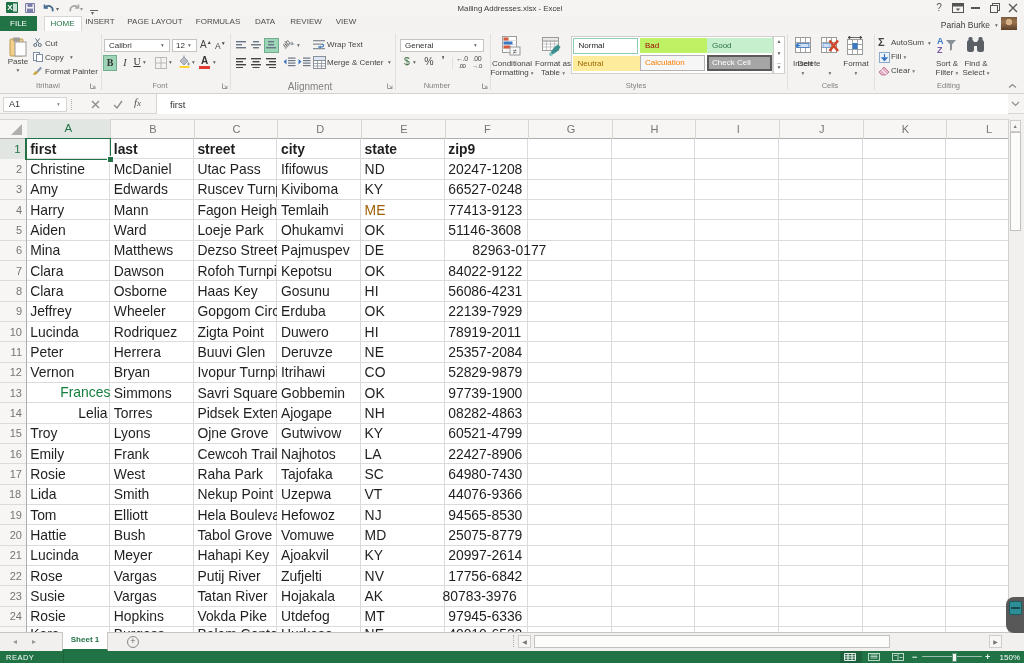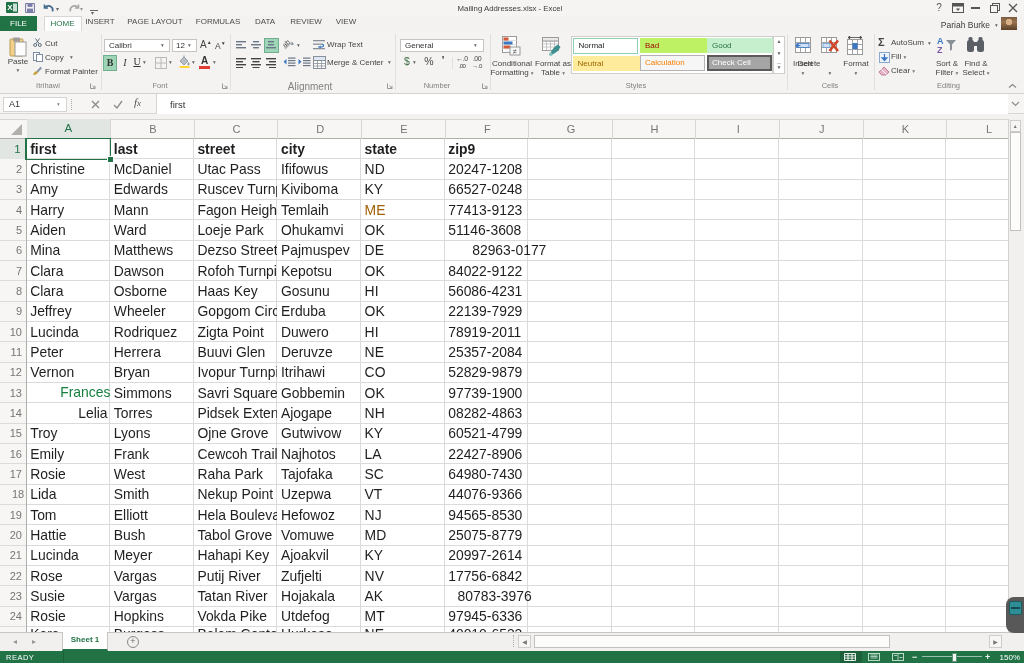--- a/index.html
+++ b/index.html
@@ -476,21 +476,21 @@
     <div class="ab" style="left:277.4px;top:443.75px;width:83.1px;height:20.33px;font-size:13.9px;color:#1f1f1f;line-height:21.93px;padding-left:3.6px;box-sizing:border-box;overflow:hidden;white-space:nowrap;">Najhotos</div>
     <div class="ab" style="left:361.0px;top:443.75px;width:83.1px;height:20.33px;font-size:13.9px;color:#1f1f1f;line-height:21.93px;padding-left:3.6px;box-sizing:border-box;overflow:hidden;white-space:nowrap;">LA</div>
     <div class="ab" style="left:444.6px;top:443.75px;width:83.1px;height:20.33px;font-size:13.9px;color:#1f1f1f;line-height:21.93px;padding-left:3.6px;box-sizing:border-box;overflow:hidden;white-space:nowrap;">22427-8906</div>
     <div class="ab" style="left:0px;top:464.08px;width:26.6px;height:20.33px;font-size:11px;color:#757575;text-align:right;padding-right:4.6px;box-sizing:border-box;line-height:20.33px;">17</div>
     <div class="ab" style="left:26.6px;top:464.08px;width:83.1px;height:20.33px;font-size:13.9px;color:#1f1f1f;line-height:21.93px;padding-left:3.6px;box-sizing:border-box;overflow:hidden;white-space:nowrap;">Rosie</div>
     <div class="ab" style="left:110.2px;top:464.08px;width:83.1px;height:20.33px;font-size:13.9px;color:#1f1f1f;line-height:21.93px;padding-left:3.6px;box-sizing:border-box;overflow:hidden;white-space:nowrap;">West</div>
     <div class="ab" style="left:193.8px;top:464.08px;width:83.1px;height:20.33px;font-size:13.9px;color:#1f1f1f;line-height:21.93px;padding-left:3.6px;box-sizing:border-box;overflow:hidden;white-space:nowrap;">Raha Park</div>
     <div class="ab" style="left:277.4px;top:464.08px;width:83.1px;height:20.33px;font-size:13.9px;color:#1f1f1f;line-height:21.93px;padding-left:3.6px;box-sizing:border-box;overflow:hidden;white-space:nowrap;">Tajofaka</div>
     <div class="ab" style="left:361.0px;top:464.08px;width:83.1px;height:20.33px;font-size:13.9px;color:#1f1f1f;line-height:21.93px;padding-left:3.6px;box-sizing:border-box;overflow:hidden;white-space:nowrap;">SC</div>
     <div class="ab" style="left:444.6px;top:464.08px;width:83.1px;height:20.33px;font-size:13.9px;color:#1f1f1f;line-height:21.93px;padding-left:3.6px;box-sizing:border-box;overflow:hidden;white-space:nowrap;">64980-7430</div>
-    <div class="ab" style="left:12px;top:484.40999999999997px;width:26.6px;height:20.33px;font-size:11px;color:#757575;text-align:left;padding-right:4.6px;box-sizing:border-box;line-height:20.33px;">18</div>
+    <div class="ab" style="left:4px;top:484.40999999999997px;width:26.6px;height:20.33px;font-size:11px;color:#757575;text-align:center;padding-right:4.6px;box-sizing:border-box;line-height:20.33px;">18</div>
     <div class="ab" style="left:26.6px;top:484.40999999999997px;width:83.1px;height:20.33px;font-size:13.9px;color:#1f1f1f;line-height:21.93px;padding-left:3.6px;box-sizing:border-box;overflow:hidden;white-space:nowrap;">Lida</div>
     <div class="ab" style="left:110.2px;top:484.40999999999997px;width:83.1px;height:20.33px;font-size:13.9px;color:#1f1f1f;line-height:21.93px;padding-left:3.6px;box-sizing:border-box;overflow:hidden;white-space:nowrap;">Smith</div>
     <div class="ab" style="left:193.8px;top:484.40999999999997px;width:83.1px;height:20.33px;font-size:13.9px;color:#1f1f1f;line-height:21.93px;padding-left:3.6px;box-sizing:border-box;overflow:hidden;white-space:nowrap;">Nekup Point</div>
     <div class="ab" style="left:277.4px;top:484.40999999999997px;width:83.1px;height:20.33px;font-size:13.9px;color:#1f1f1f;line-height:21.93px;padding-left:3.6px;box-sizing:border-box;overflow:hidden;white-space:nowrap;">Uzepwa</div>
     <div class="ab" style="left:361.0px;top:484.40999999999997px;width:83.1px;height:20.33px;font-size:13.9px;color:#1f1f1f;line-height:21.93px;padding-left:3.6px;box-sizing:border-box;overflow:hidden;white-space:nowrap;">VT</div>
     <div class="ab" style="left:444.6px;top:484.40999999999997px;width:83.1px;height:20.33px;font-size:13.9px;color:#1f1f1f;line-height:21.93px;padding-left:3.6px;box-sizing:border-box;overflow:hidden;white-space:nowrap;">44076-9366</div>
     <div class="ab" style="left:0px;top:504.73999999999995px;width:26.6px;height:20.33px;font-size:11px;color:#757575;text-align:right;padding-right:4.6px;box-sizing:border-box;line-height:20.33px;">19</div>
     <div class="ab" style="left:26.6px;top:504.73999999999995px;width:83.1px;height:20.33px;font-size:13.9px;color:#1f1f1f;line-height:21.93px;padding-left:3.6px;box-sizing:border-box;overflow:hidden;white-space:nowrap;">Tom</div>
     <div class="ab" style="left:110.2px;top:504.73999999999995px;width:83.1px;height:20.33px;font-size:13.9px;color:#1f1f1f;line-height:21.93px;padding-left:3.6px;box-sizing:border-box;overflow:hidden;white-space:nowrap;">Elliott</div>
     <div class="ab" style="left:193.8px;top:504.73999999999995px;width:83.1px;height:20.33px;font-size:13.9px;color:#1f1f1f;line-height:21.93px;padding-left:3.6px;box-sizing:border-box;overflow:hidden;white-space:nowrap;">Hela Boulevar</div>
@@ -517,21 +517,21 @@
     <div class="ab" style="left:193.8px;top:565.73px;width:83.1px;height:20.33px;font-size:13.9px;color:#1f1f1f;line-height:21.93px;padding-left:3.6px;box-sizing:border-box;overflow:hidden;white-space:nowrap;">Putij River</div>
     <div class="ab" style="left:277.4px;top:565.73px;width:83.1px;height:20.33px;font-size:13.9px;color:#1f1f1f;line-height:21.93px;padding-left:3.6px;box-sizing:border-box;overflow:hidden;white-space:nowrap;">Zufjelti</div>
     <div class="ab" style="left:361.0px;top:565.73px;width:83.1px;height:20.33px;font-size:13.9px;color:#1f1f1f;line-height:21.93px;padding-left:3.6px;box-sizing:border-box;overflow:hidden;white-space:nowrap;">NV</div>
     <div class="ab" style="left:444.6px;top:565.73px;width:83.1px;height:20.33px;font-size:13.9px;color:#1f1f1f;line-height:21.93px;padding-left:3.6px;box-sizing:border-box;overflow:hidden;white-space:nowrap;">17756-6842</div>
     <div class="ab" style="left:0px;top:586.06px;width:26.6px;height:20.33px;font-size:11px;color:#757575;text-align:right;padding-right:4.6px;box-sizing:border-box;line-height:20.33px;">23</div>
     <div class="ab" style="left:26.6px;top:586.06px;width:83.1px;height:20.33px;font-size:13.9px;color:#1f1f1f;line-height:21.93px;padding-left:3.6px;box-sizing:border-box;overflow:hidden;white-space:nowrap;">Susie</div>
     <div class="ab" style="left:110.2px;top:586.06px;width:83.1px;height:20.33px;font-size:13.9px;color:#1f1f1f;line-height:21.93px;padding-left:3.6px;box-sizing:border-box;overflow:hidden;white-space:nowrap;">Vargas</div>
     <div class="ab" style="left:193.8px;top:586.06px;width:83.1px;height:20.33px;font-size:13.9px;color:#1f1f1f;line-height:21.93px;padding-left:3.6px;box-sizing:border-box;overflow:hidden;white-space:nowrap;">Tatan River</div>
     <div class="ab" style="left:277.4px;top:586.06px;width:83.1px;height:20.33px;font-size:13.9px;color:#1f1f1f;line-height:21.93px;padding-left:3.6px;box-sizing:border-box;overflow:hidden;white-space:nowrap;">Hojakala</div>
     <div class="ab" style="left:361.0px;top:586.06px;width:83.1px;height:20.33px;font-size:13.9px;color:#1f1f1f;line-height:21.93px;padding-left:3.6px;box-sizing:border-box;overflow:hidden;white-space:nowrap;">AK</div>
-    <div class="ab" style="left:454px;top:586.06px;width:83.1px;height:20.33px;font-size:13.9px;color:#1f1f1f;line-height:21.93px;padding-left:3.6px;box-sizing:border-box;overflow:hidden;white-space:nowrap;">80783-3976</div>
+    <div class="ab" style="left:439px;top:586.06px;width:83.1px;height:20.33px;font-size:13.9px;color:#1f1f1f;line-height:21.93px;padding-left:3.6px;box-sizing:border-box;overflow:hidden;white-space:nowrap;">80783-3976</div>
     <div class="ab" style="left:0px;top:606.39px;width:26.6px;height:20.33px;font-size:11px;color:#757575;text-align:right;padding-right:4.6px;box-sizing:border-box;line-height:20.33px;">24</div>
     <div class="ab" style="left:26.6px;top:606.39px;width:83.1px;height:20.33px;font-size:13.9px;color:#1f1f1f;line-height:21.93px;padding-left:3.6px;box-sizing:border-box;overflow:hidden;white-space:nowrap;">Rosie</div>
     <div class="ab" style="left:110.2px;top:606.39px;width:83.1px;height:20.33px;font-size:13.9px;color:#1f1f1f;line-height:21.93px;padding-left:3.6px;box-sizing:border-box;overflow:hidden;white-space:nowrap;">Hopkins</div>
     <div class="ab" style="left:193.8px;top:606.39px;width:83.1px;height:20.33px;font-size:13.9px;color:#1f1f1f;line-height:21.93px;padding-left:3.6px;box-sizing:border-box;overflow:hidden;white-space:nowrap;">Vokda Pike</div>
     <div class="ab" style="left:277.4px;top:606.39px;width:83.1px;height:20.33px;font-size:13.9px;color:#1f1f1f;line-height:21.93px;padding-left:3.6px;box-sizing:border-box;overflow:hidden;white-space:nowrap;">Utdefog</div>
     <div class="ab" style="left:361.0px;top:606.39px;width:83.1px;height:20.33px;font-size:13.9px;color:#1f1f1f;line-height:21.93px;padding-left:3.6px;box-sizing:border-box;overflow:hidden;white-space:nowrap;">MT</div>
     <div class="ab" style="left:444.6px;top:606.39px;width:83.1px;height:20.33px;font-size:13.9px;color:#1f1f1f;line-height:21.93px;padding-left:3.6px;box-sizing:border-box;overflow:hidden;white-space:nowrap;">97945-6336</div>
     <div class="ab" style="left:0px;top:626.72px;width:26.6px;height:20.33px;font-size:11px;color:#757575;text-align:right;padding-right:4.6px;box-sizing:border-box;line-height:20.33px;">25</div>
     <div class="ab" style="left:26.6px;top:626.72px;width:83.1px;height:20.33px;font-size:13.9px;color:#1f1f1f;line-height:14.2px;padding-left:3.6px;box-sizing:border-box;overflow:hidden;white-space:nowrap;">Kara</div>
     <div class="ab" style="left:110.2px;top:626.72px;width:83.1px;height:20.33px;font-size:13.9px;color:#1f1f1f;line-height:14.2px;padding-left:3.6px;box-sizing:border-box;overflow:hidden;white-space:nowrap;">Burgess</div>

